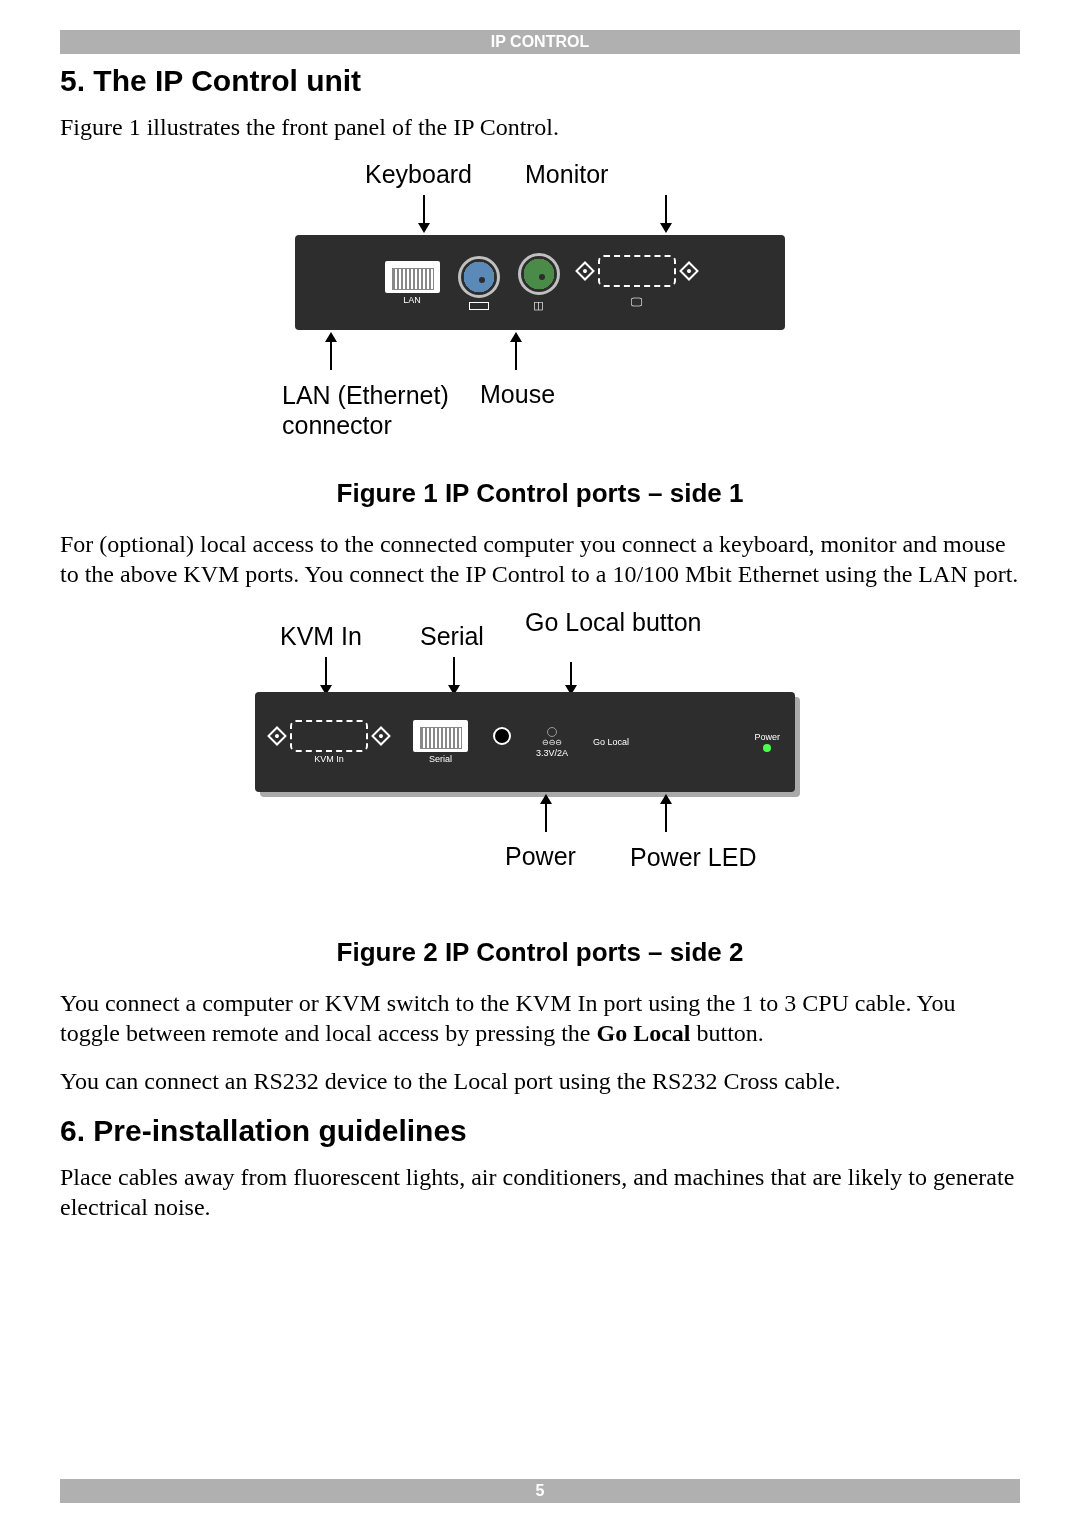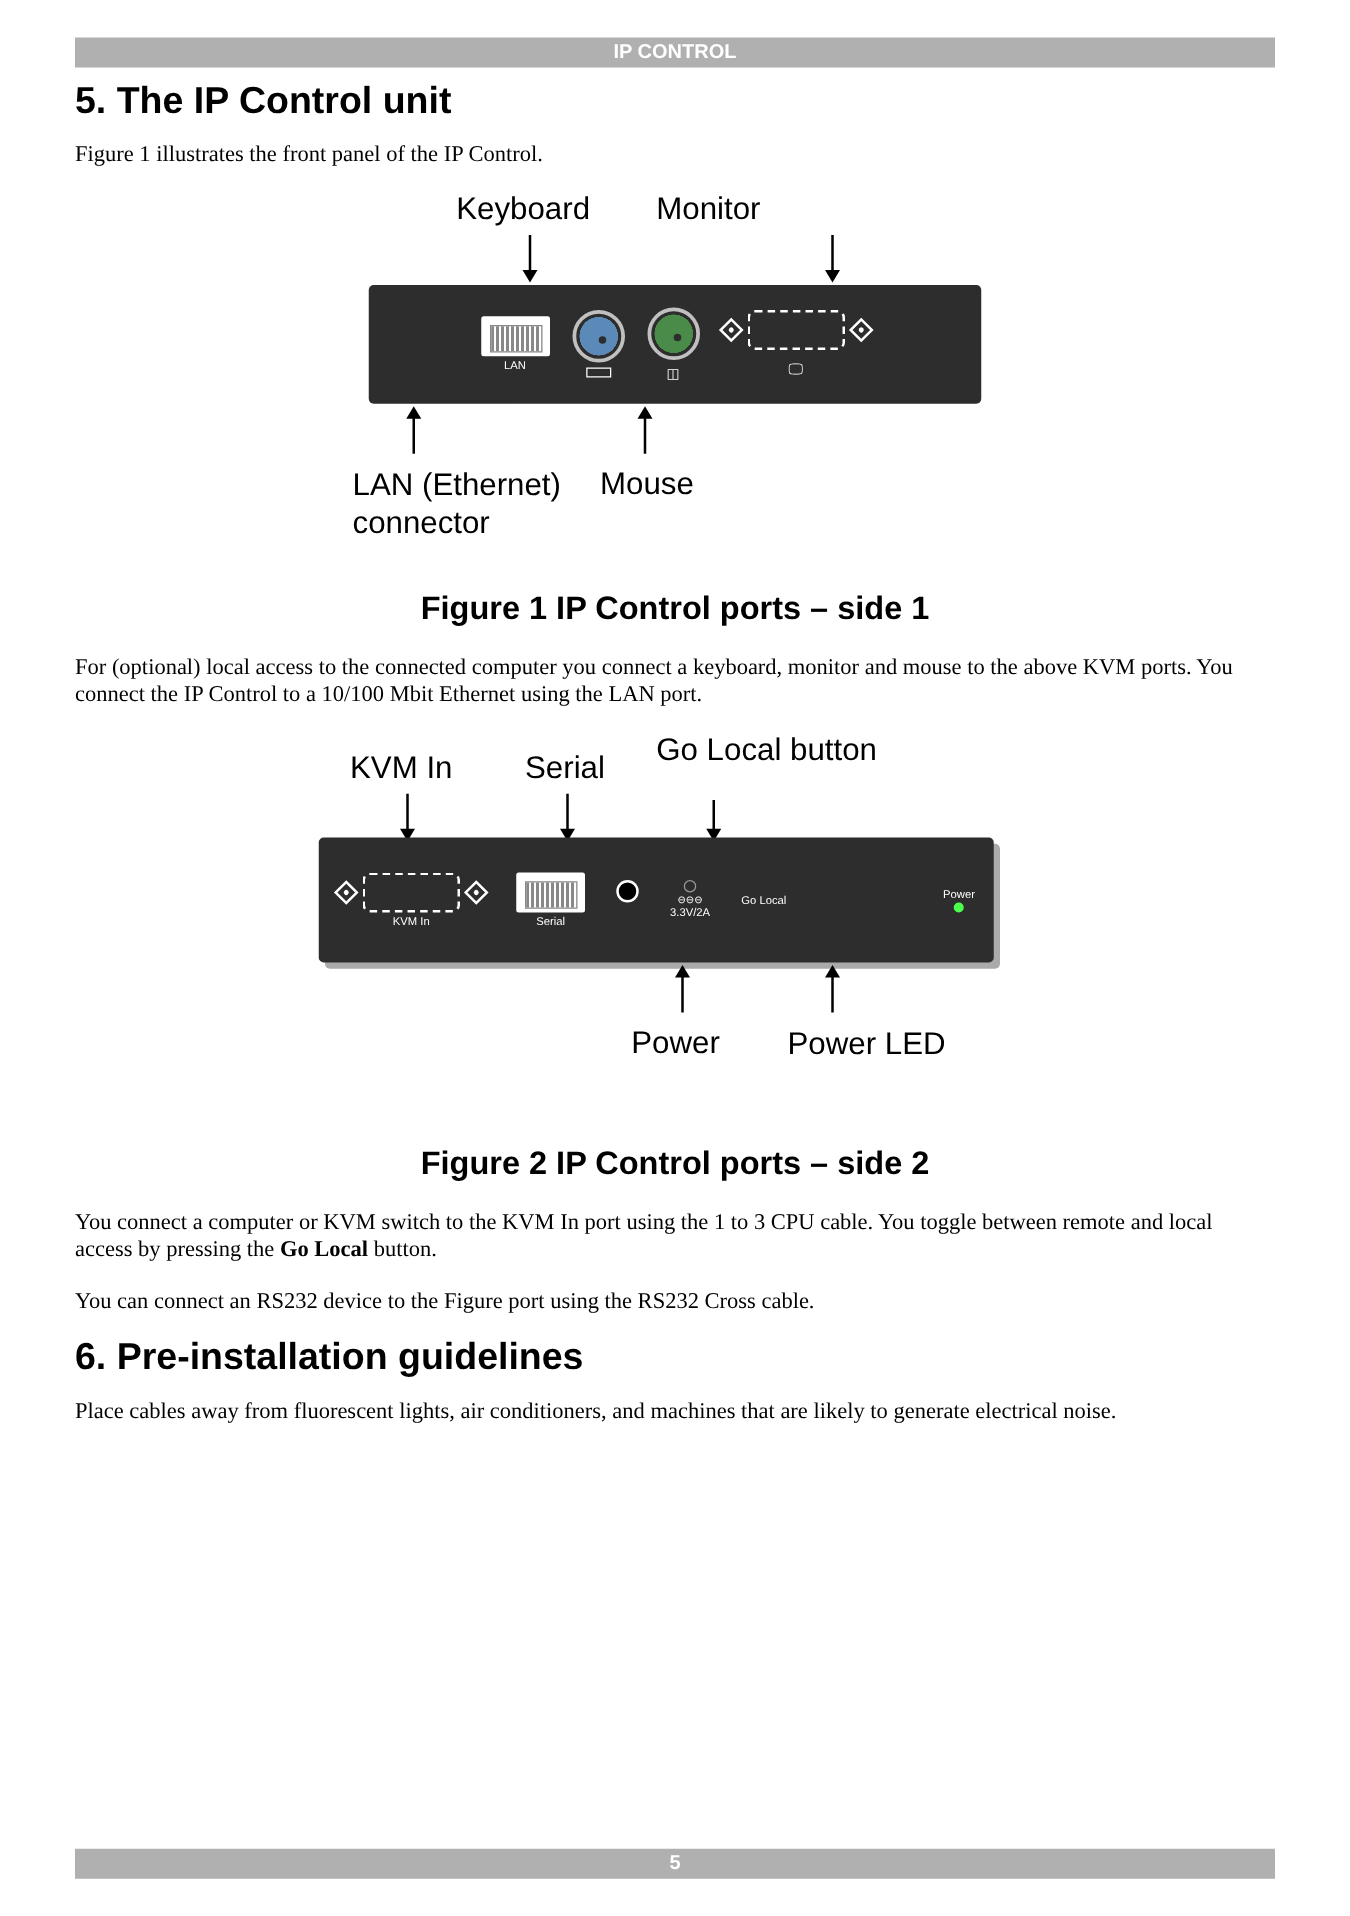--- a/index.html
+++ b/index.html
@@ -21,21 +21,21 @@
       font-family: Liberation Sans, sans-serif;
       margin-bottom: 10px;
     }
     h2 {
       font-family: Arial, sans-serif;
       font-size: 30px;
       font-weight: bold;
       margin: 8px 0 14px 0;
     }
     .body-text {
-      font-size: 18px;
+      font-size: 24px;
       line-height: 1.25;
       margin-bottom: 18px;
     }
     .figure-caption {
       font-family: Arial, sans-serif;
       font-weight: bold;
       font-size: 26px;
       text-align: center;
       margin: 8px 0 20px 0;
     }
@@ -336,19 +336,19 @@
 
   <div class="figure-labels" style="top:235px; left:270px;">Power</div>
   <div class="figure-labels" style="top:235px; left:395px; line-height:1.2;">Power LED</div>
 </div>
 <div class="figure-caption" style="margin-top:0;">Figure 2 IP Control ports – side 2</div>
 
 <p class="body-text">
   <span>You connect a computer or KVM switch to the KVM In port using the 1 to 3 CPU cable. You toggle between remote and local access by pressing the </span><span class="bold">Go Local</span><span> button.</span>
 </p>
 
-<p class="body-text">You can connect an RS232 device to the Figure port using the RS232 Cross cable.</p>
+<p class="body-text">You can connect an RS232 device to the Local port using the RS232 Cross cable.</p>
 
 <h2>6. Pre-installation guidelines</h2>
 
 <p class="body-text">Place cables away from fluorescent lights, air conditioners, and machines that are likely to generate electrical noise.</p>
 
 <div class="footer-bar">5</div>
 
 </body></html>

